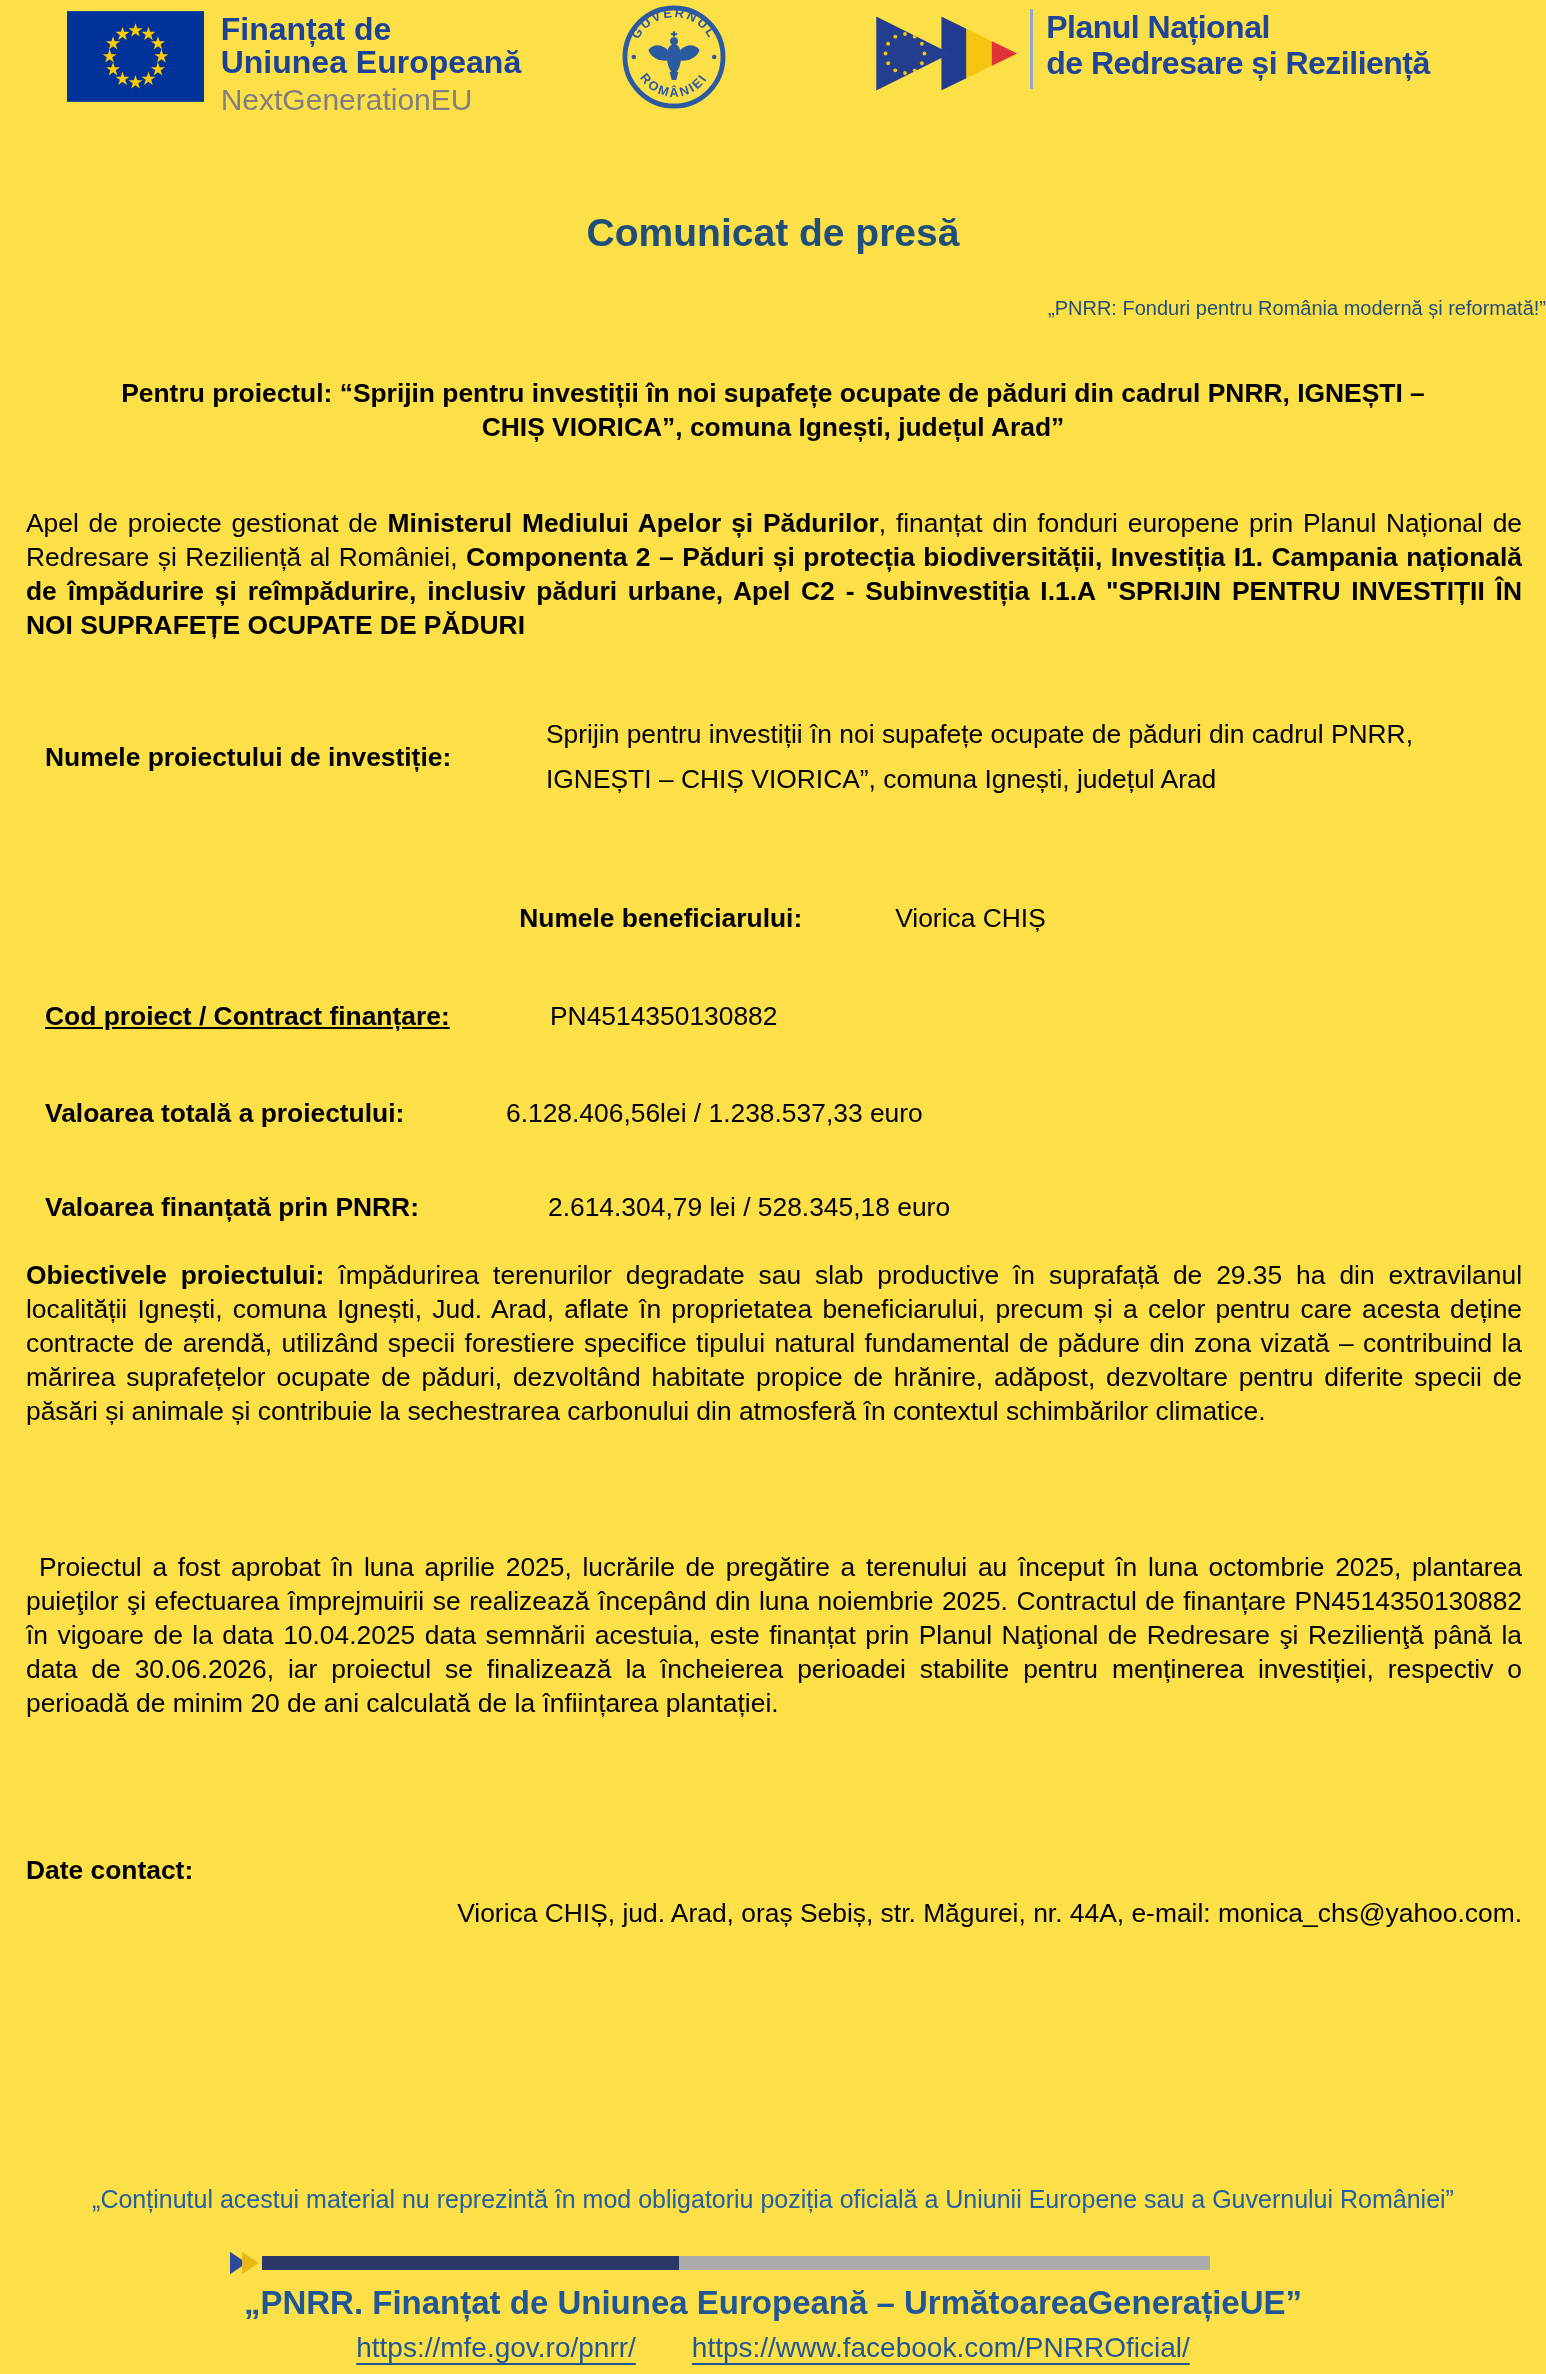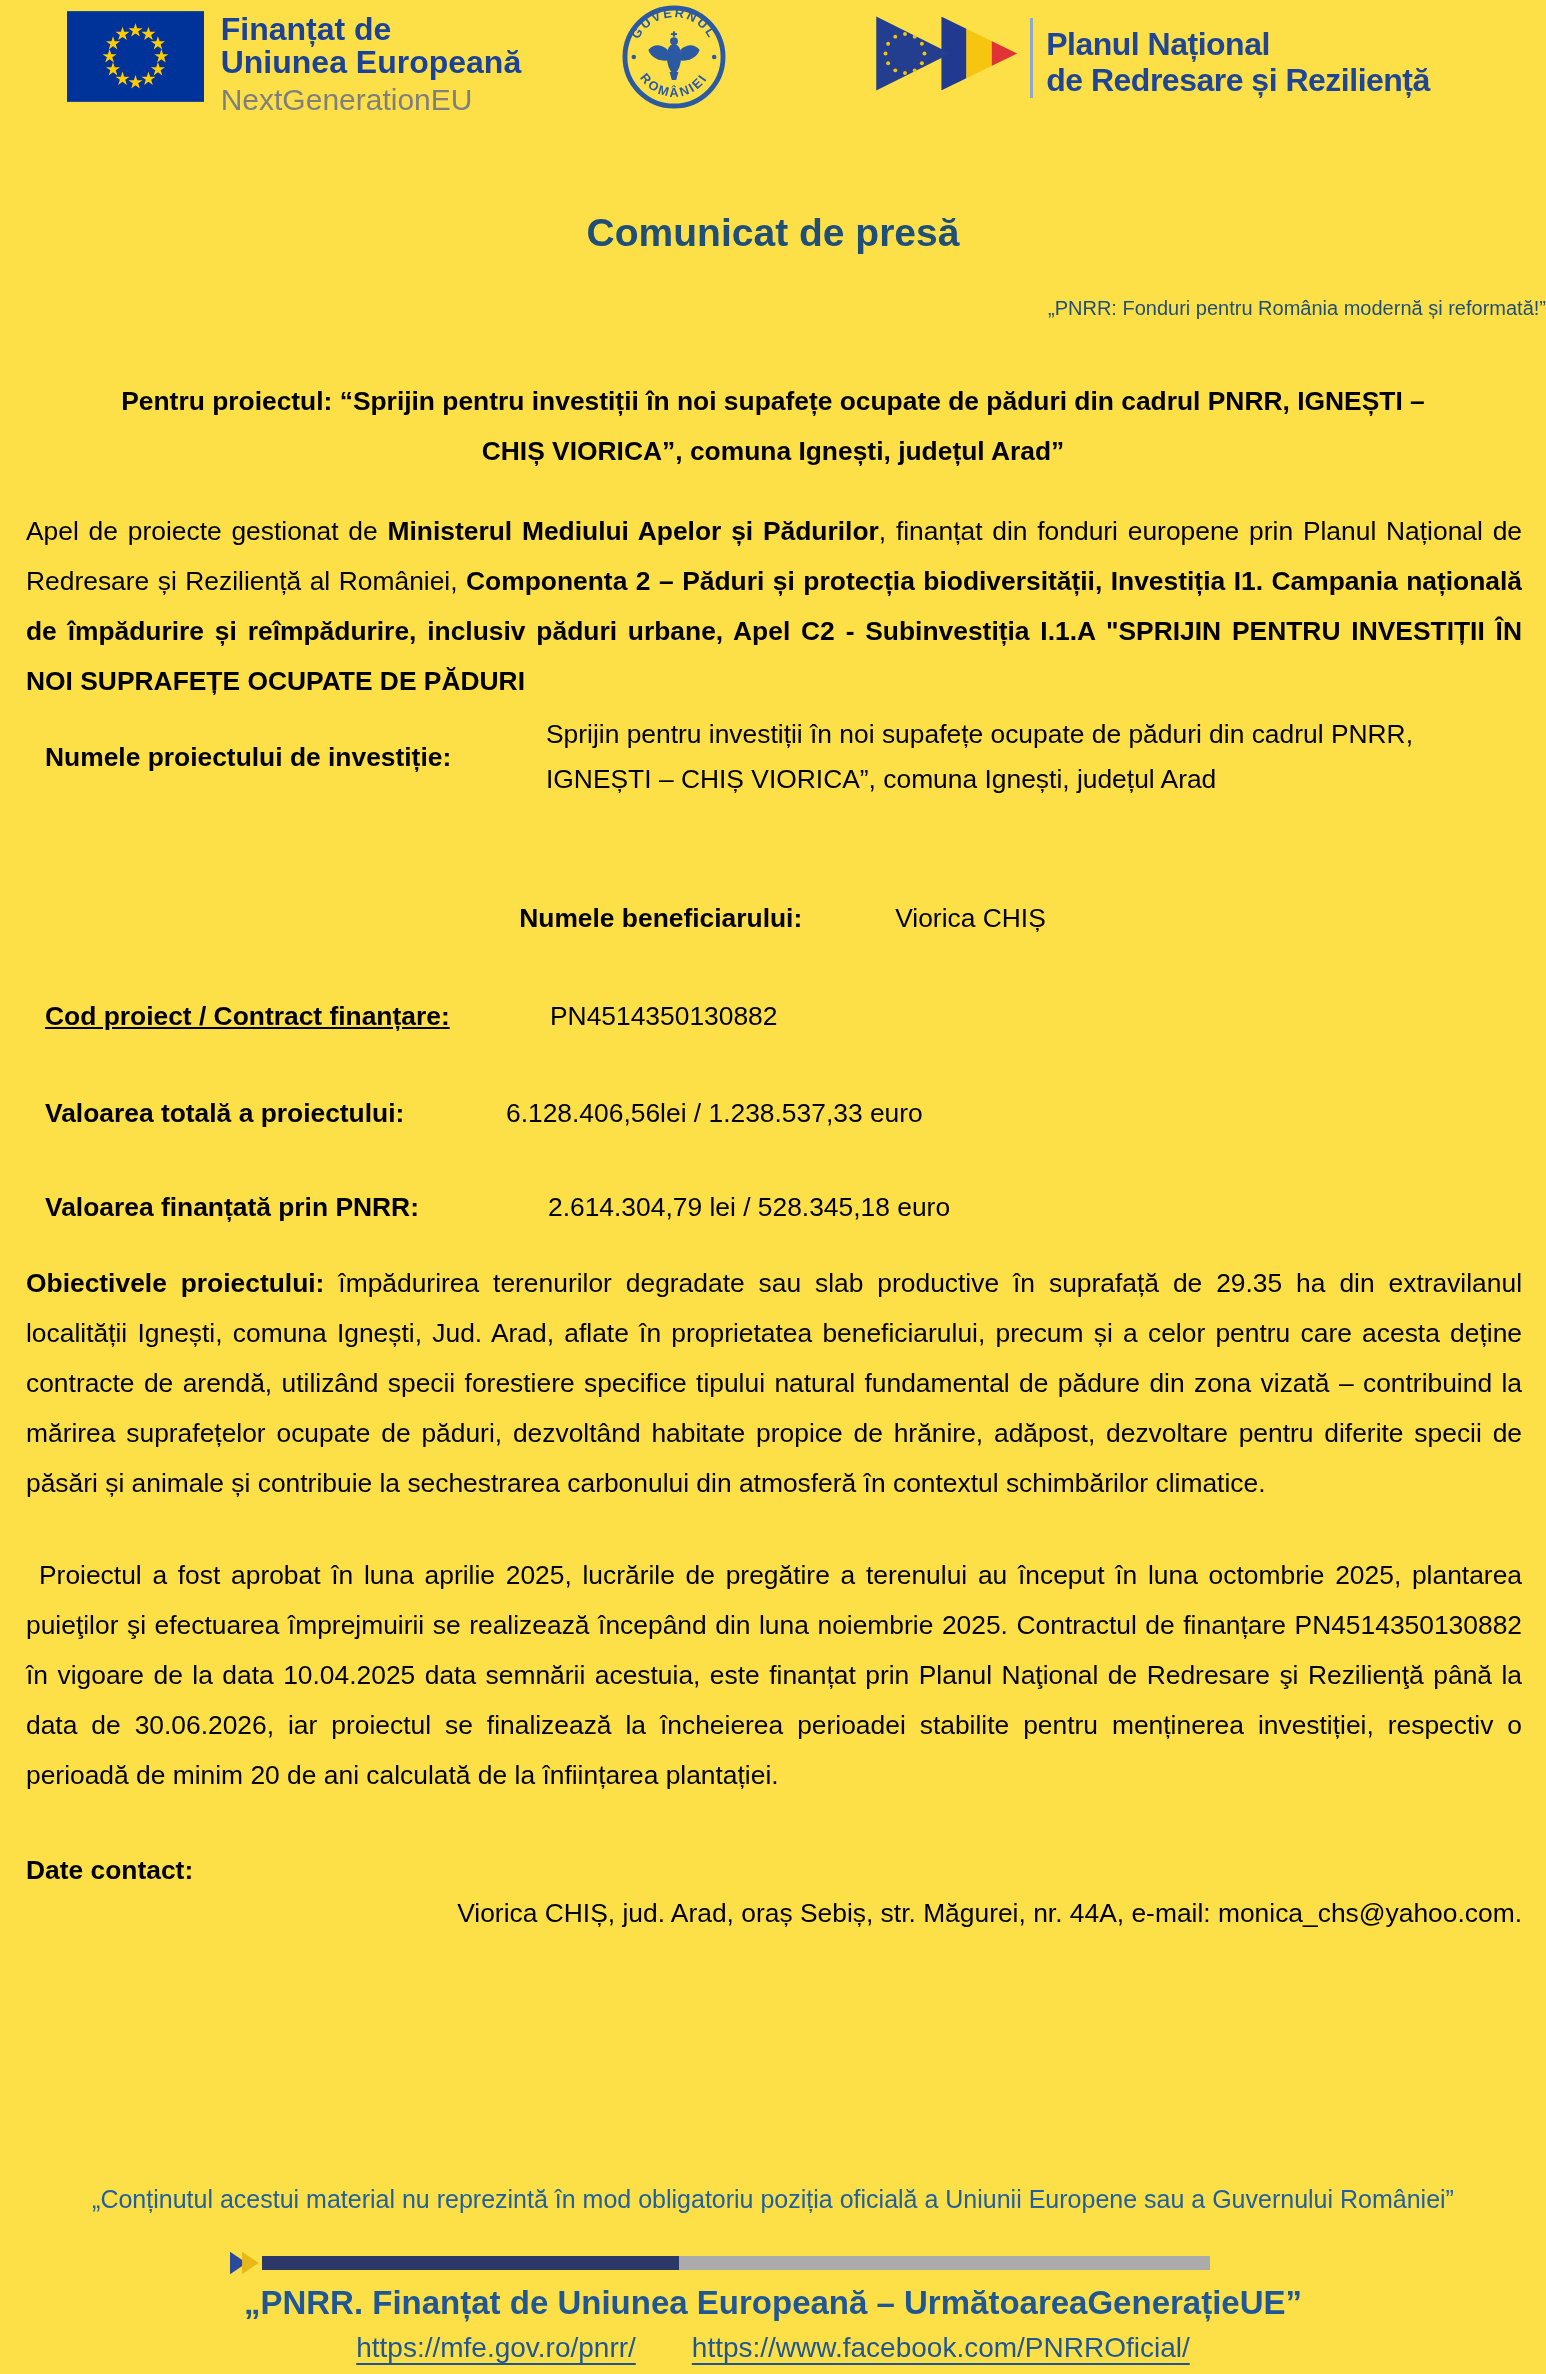--- a/index.html
+++ b/index.html
@@ -8,32 +8,32 @@
   .page { position:relative; width:1546px; height:2375px; margin:0 auto; background:#fde047; overflow:hidden; }
 
   
   .logos { position:absolute; top:0; left:0; width:100%; height:111px; }
   .eu-logo { position:absolute; left:67px; top:11px; display:flex; align-items:flex-start; }
   .eu-flag { display:block; }
   .eu-logo-text { margin-left:16.7px; padding-top:1.9px; line-height:1.05; }
   .eu-funded { font-weight:bold; color:#1B4297; font-size:32px; line-height:33px; }
   .eu-nextgen { color:#7F7F7F; font-size:30px; margin-top:5.6px; font-weight:400; }
   .gov-seal { position:absolute; left:621px; top:3.7px; }
-  .pnrr-logo { position:absolute; left:876px; top:9.3px; display:flex; align-items:flex-end; }
+  .pnrr-logo { position:absolute; left:876px; top:9.3px; display:flex; align-items:flex-start; }
   .pnrr-sep { width:2.8px; height:80px; background:#8EA9C9; margin:0 13px 0 7.4px; }
   .pnrr-text { font-weight:bold; color:#1E4598; font-size:32px; line-height:36px; letter-spacing:-0.5px; }
 
   
   .title { position:absolute; top:211px; left:0; width:100%; text-align:center;
            font-size:39px; font-weight:bold; color:#1F4E79; }
   .subtitle { position:absolute; top:297px; left:0; width:100%; text-align:right;
               font-size:20px; font-weight:400; color:#1F4E79; }
 
   
-  .para { font-size:26.4px; line-height:50px; color:#000; }
+  .para { font-size:26.4px; line-height:34px; color:#000; }
   .intro { position:absolute; top:376px; left:93px; right:93px; text-align:center; font-weight:bold; }
   .apel { position:absolute; top:506px; left:26px; right:24px; text-align:justify; }
   .obiective { position:absolute; top:1258px; left:26px; right:24px; text-align:justify; }
   .timeline { position:absolute; top:1550px; left:26px; right:24px; text-align:justify; text-indent:13px; }
   .bold { font-weight:bold; }
 
   
   .row { position:absolute; left:45px; right:26px; display:flex; font-size:26.4px; line-height:45px; }
   .row .lbl { font-weight:bold; flex:0 0 auto; }
   .row .val { flex:0 0 auto; }

